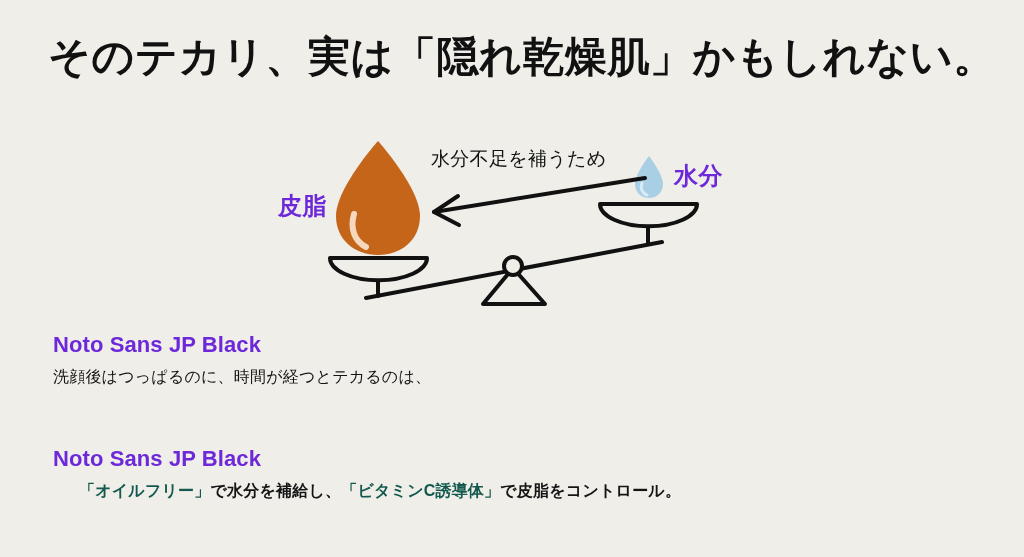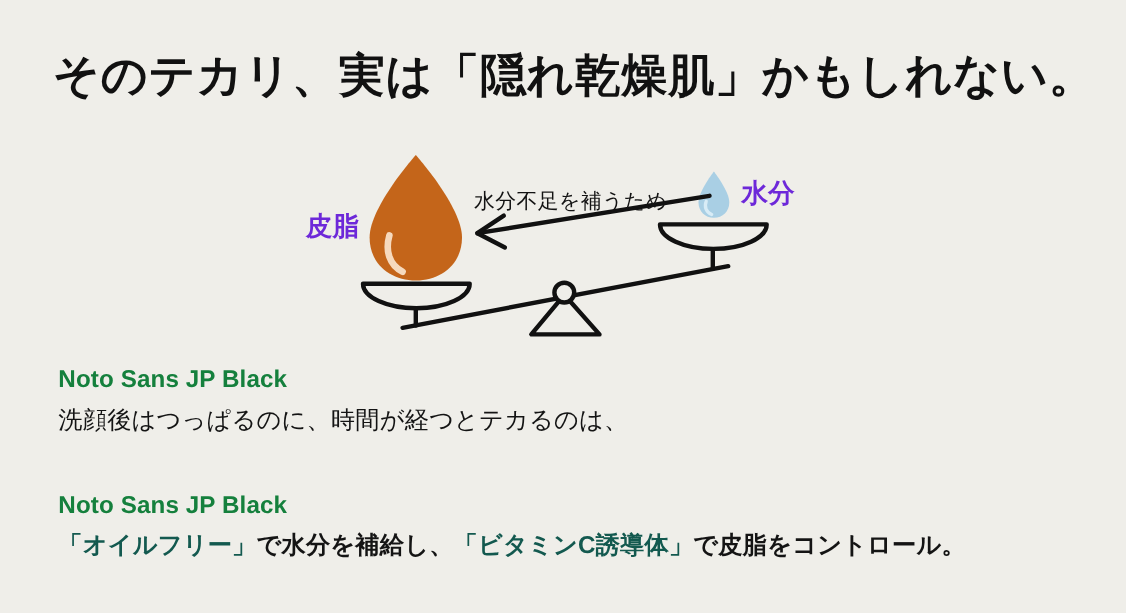--- a/index.html
+++ b/index.html
@@ -29,21 +29,20 @@
     position: absolute;
     left: 48px;
     top: 32px;
     width: 940px;
     font-size: 42px;
     line-height: 1.18;
     font-weight: 900;
     letter-spacing: 0.5px;
     color: #111111;
     white-space: nowrap;
-    margin-top: 12px;
   }
 
   
   .illustration {
     position: absolute;
     left: 262px;
     top: 128px;
     width: 500px;
     height: 192px;
   }
@@ -71,50 +70,50 @@
   }
   .label-arrow-note {
     position: absolute;
     left: 431px;
     top: 146px;
     font-size: 19px;
     font-weight: 500;
     color: #131313;
     white-space: nowrap;
     letter-spacing: 0.3px;
-    margin-top: 24px;
   }
 
   
   .copy-block {
     position: absolute;
     left: 53px;
     white-space: nowrap;
   }
   .block-1 { top: 332px; }
   .block-2 { top: 446px; }
 
   .block-heading {
     font-size: 22px;
     font-weight: 900;
-    color: #15803d;
+    color: #6d28d9;
     letter-spacing: 0.1px;
     margin-bottom: 7px;
   }
 
   .copy-line {
-    font-size: 22px;
+    font-size: 16px;
     font-weight: 500;
     line-height: 1.50;
     color: #141414;
     letter-spacing: 0.2px;
   }
 
   .block-2 .copy-line {
     font-weight: 700;
+    margin-left: 26px;
   }
 
   .hl {
     color: #13594f;
     font-weight: 900;
   }
 </style>
 </head>
 <body>
 

